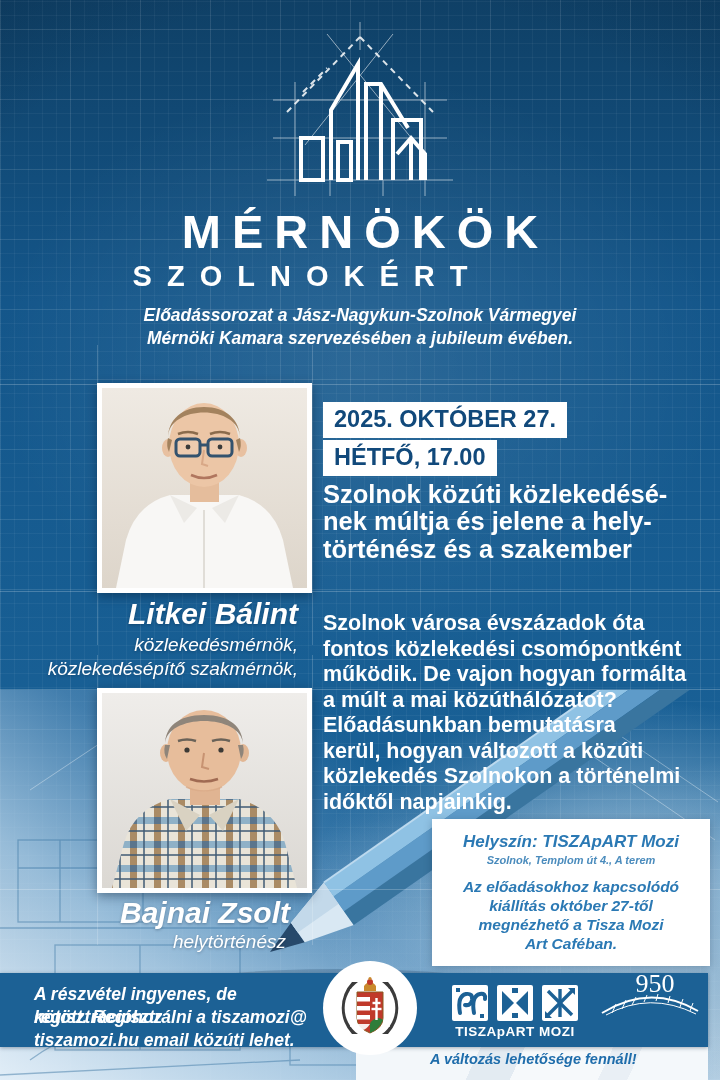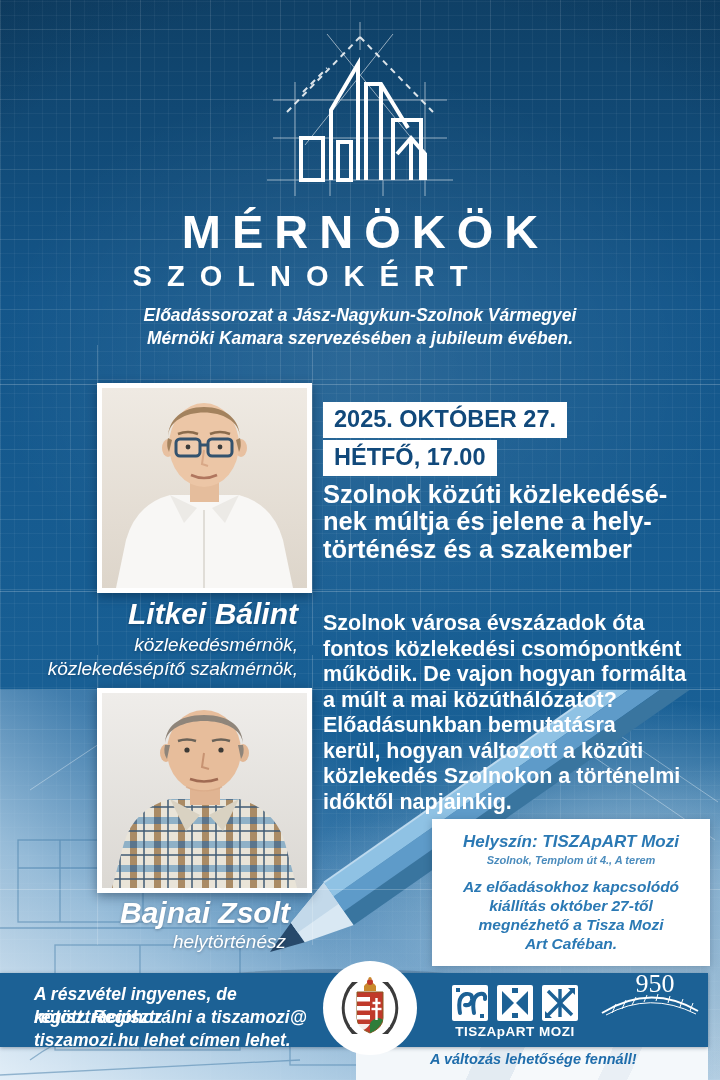--- a/index.html
+++ b/index.html
@@ -246,21 +246,21 @@
       <div>megnézhető a Tisza Mozi</div>
       <div>Art Caféban.</div>
     </div>
   </div>
 
   <div class="abs slogan-strip"></div>
 
   <div class="abs band"></div>
   <div class="abs reg-line" style="top:983px;">A részvétel ingyenes, de regisztrációhoz</div>
   <div class="abs reg-line" style="top:1006px;">kötött. Regisztrálni a tiszamozi@</div>
-  <div class="abs reg-line" style="top:1029px;">tiszamozi.hu lehet címen lehet.</div>
+  <div class="abs reg-line" style="top:1029px;">tiszamozi.hu email közúti lehet.</div>
 
   <svg class="abs" style="left:322px;top:960px;" width="96" height="96" viewBox="0 0 96 96">
     <circle cx="48" cy="48" r="47" fill="#ffffff"></circle>
     <g fill="#3b3b3b">
       <path d="M36,22 A32,32 0 0 0 36,74 L30,74 A38,38 0 0 1 30,22 Z"></path>
       <path d="M60,22 A32,32 0 0 1 60,74 L66,74 A38,38 0 0 0 66,22 Z"></path>
     </g>
     <g stroke="#ffffff" stroke-width="1.4">
       <line x1="28" y1="30" x2="37" y2="30"></line>
         <line x1="26" y1="40" x2="35" y2="40"></line>

